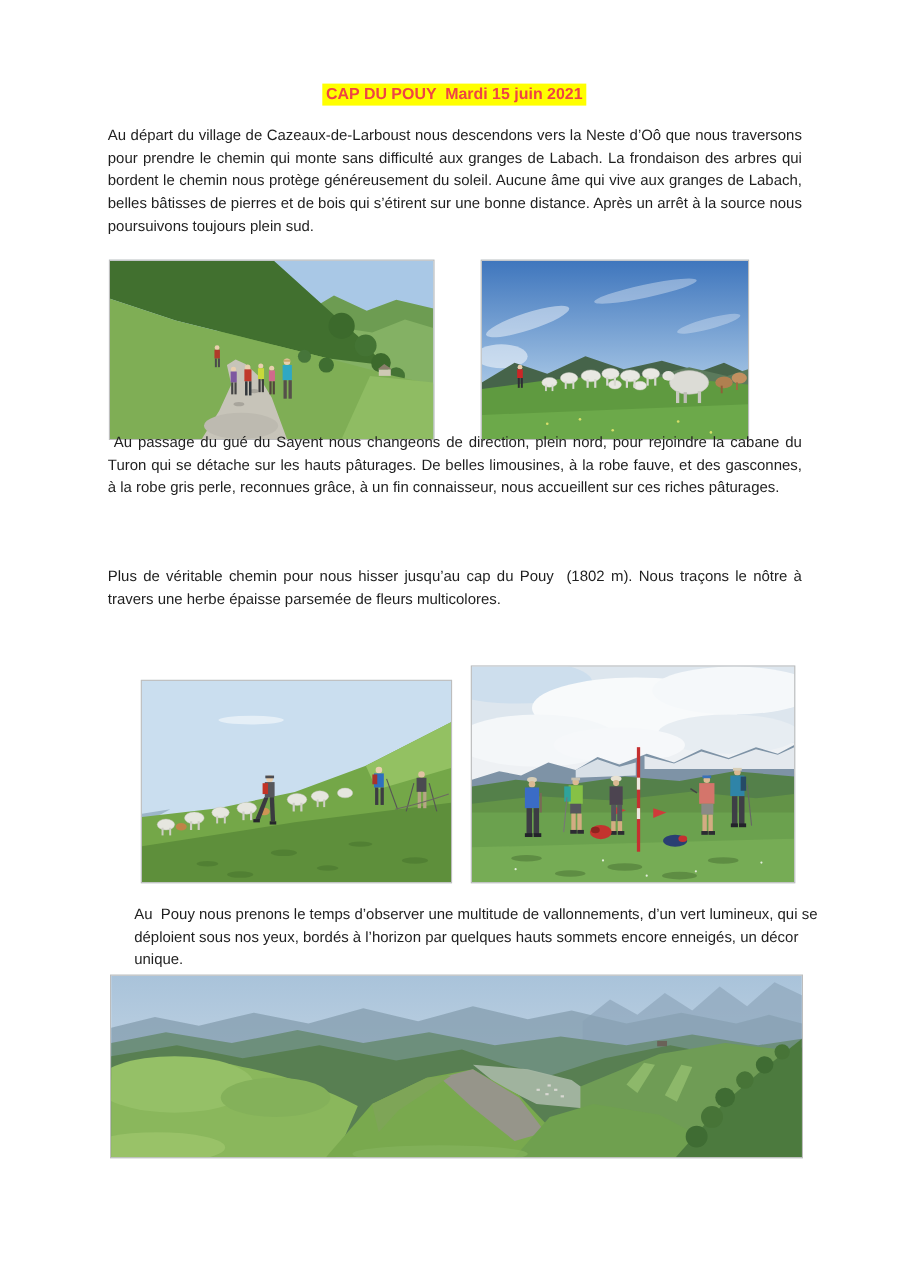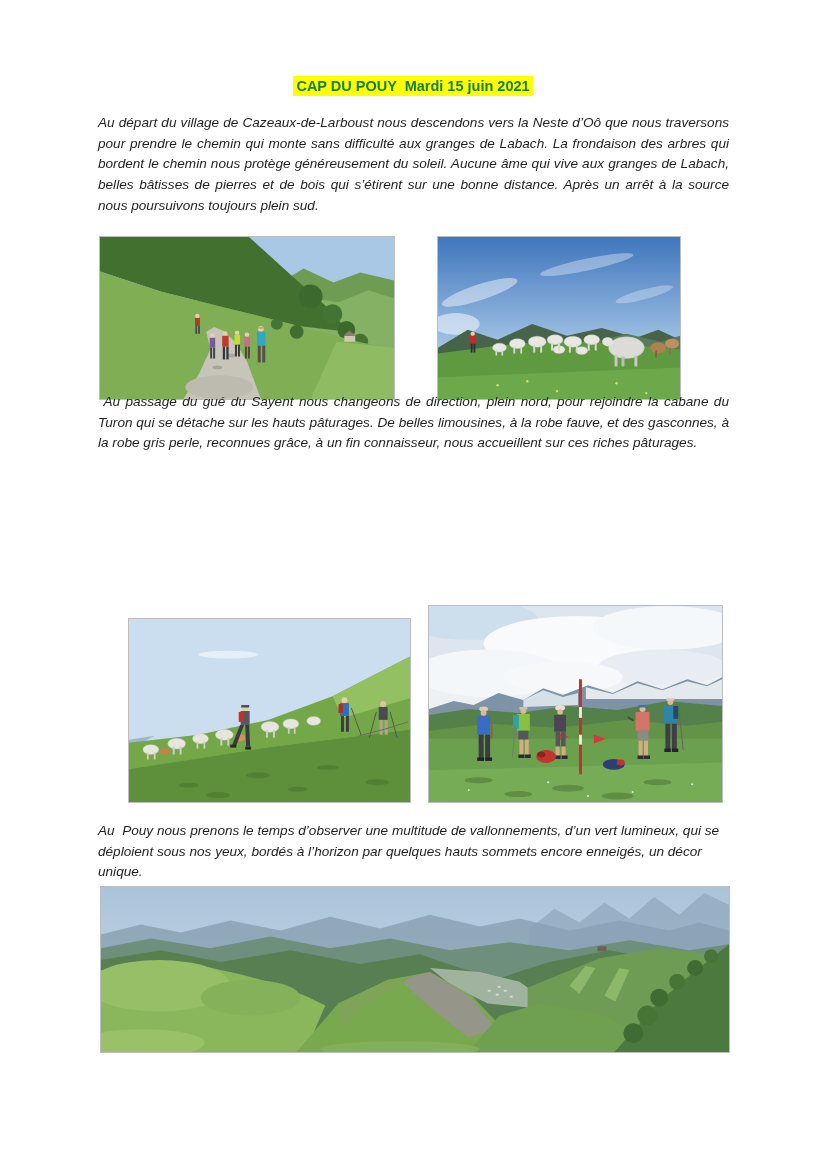--- a/index.html
+++ b/index.html
@@ -11,39 +11,38 @@
     color:#1f1f1f;
     overflow:hidden;
   }
   .title-wrap{
     position:absolute;top:76px;left:0;width:826px;
     text-align:center;
   }
   .doc-title{
     display:inline-block;
     background:#ffff00;
-    color:#15803d;
+    color:#ef4444;
     font-weight:bold;
     font-size:14.5px;
     line-height:20px;
     padding:0 3px;
     white-space:pre;
   }
   .para{
     position:absolute;left:98px;width:631px;
     font-size:13.6px;line-height:20.7px;
     text-align:justify;
     white-space:pre-wrap;
     margin:0;
-    font-style:italic;
   }
   #p1{top:113px;}
   #p2{top:392px;}
   #p3{top:514px;}
-  #p4{top:821px;text-align:left;}
+  #p4{top:821px;text-align:left;margin-left:24px;}
   .photo{
     position:absolute;margin:0;padding:0;
     border:1px solid #bdbdbd;
     box-sizing:border-box;
     overflow:hidden;
     background:#dfe8ef;
   }
   .photo svg{display:block;width:100%;height:100%;}
   #photo1{left:99px;top:236px;width:296px;height:164px;}
   #photo2{left:437px;top:236px;width:244px;height:164px;}
@@ -174,20 +173,21 @@
 
       <circle cx="35" cy="98" r="2.2" fill="#e9cfae"></circle>
       <rect x="32.4" y="100" width="5.2" height="8" fill="#cc2626"></rect>
       <rect x="33" y="108" width="1.8" height="9" fill="#2e2e34"></rect>
       <rect x="35.8" y="108" width="1.8" height="9" fill="#2e2e34"></rect>
     </svg>
   </figure>
 
   <p class="para" id="p2"> Au passage du gué du Sayent nous changeons de direction, plein nord, pour rejoindre la cabane du Turon qui se détache sur les hauts pâturages. De belles limousines, à la robe fauve, et des gasconnes, à la robe gris perle, reconnues grâce, à un fin connaisseur, nous accueillent sur ces riches pâturages.</p>
 
+  <p class="para" id="p3">Plus de véritable chemin pour nous hisser jusqu’au cap du Pouy  (1802 m). Nous traçons le nôtre à travers une herbe épaisse parsemée de fleurs multicolores.</p>
 
   <figure class="photo" id="photo3" aria-label="Randonneurs montant la pente herbeuse parmi les vaches">
     <svg viewBox="0 0 283 185" preserveAspectRatio="none">
       <rect width="283" height="185" fill="#cadeef"></rect>
       <ellipse cx="100" cy="36" rx="30" ry="4" fill="#ffffff" opacity="0.5"></ellipse>
       <polygon fill="#9db6c9" points="0,122 26,118 0,132"></polygon>
       <polygon fill="#74a748" points="0,125 70,117 140,102 205,78 283,38 283,185 0,185"></polygon>
       <polygon fill="#93c162" points="205,78 283,38 283,80 215,100"></polygon>
       <polygon fill="#5e8f3b" points="0,152 140,130 283,112 283,185 0,185"></polygon>
       <g fill="#4f7d32" opacity="0.8">

